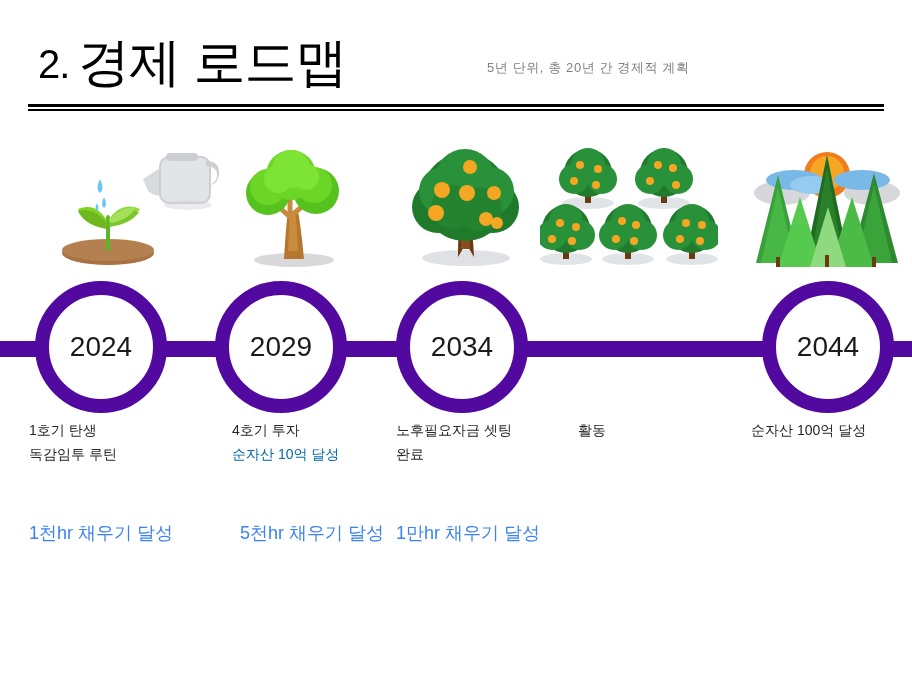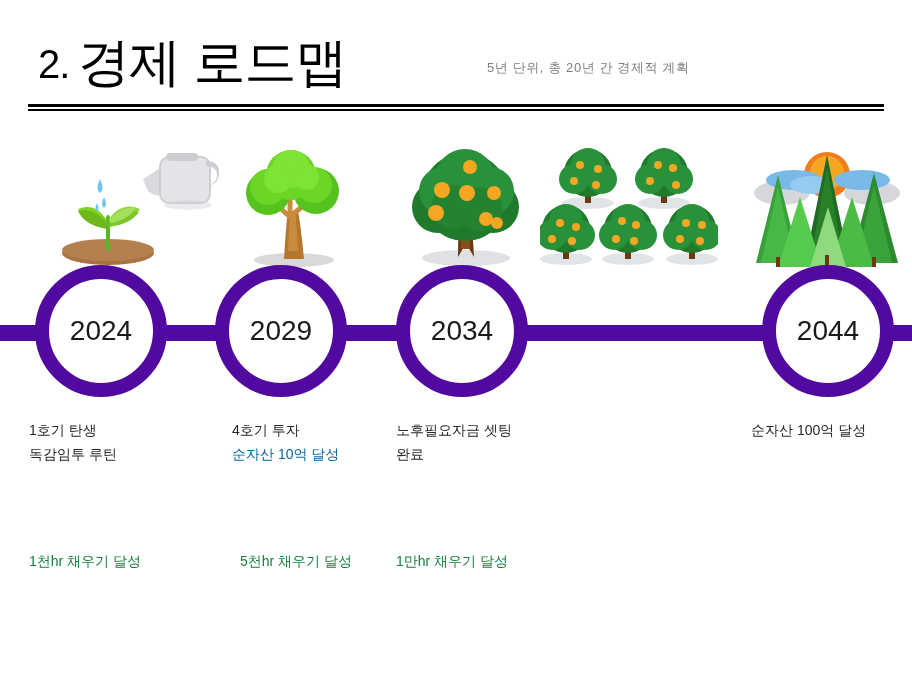--- a/index.html
+++ b/index.html
@@ -79,21 +79,21 @@
     left: 0; top: 5px;
     width: 100%;
     height: 2px;
     background: #000000;
   }
 
   
   #timeline {
     position: absolute;
     left: 0;
-    top: 259px;
+    top: 275px;
     width: 769px;
     height: 145px;
   }
   #timeline-bar {
     position: absolute;
     left: 0;
     top: 66px;
     width: 912px;
     height: 16px;
     background: #5209a0;
@@ -148,25 +148,24 @@
   .cap-line {
     font-size: 14px;
     color: #262626;
     line-height: 24px;
     white-space: nowrap;
   }
   .cap-line.highlight { color: #0369a1; }
   .cap-hours {
     position: absolute;
     top: 104px;
-    font-size: 14px;
-    color: #15803d;
+    font-size: 18px;
+    color: #3b82f6;
     line-height: 22px;
     white-space: nowrap;
-    margin-top: 28px;
   }
 </style>
 </head>
 <body>
 
 <div id="slide">
 
   <div id="header">
     <span id="title-number">2.</span>
     <span id="title-text">경제 로드맵</span>
@@ -375,20 +374,21 @@
       <div class="cap-hours" style="left:8px;">5천hr 채우기 달성</div>
     </div>
 
     <div class="caption-col" style="left:396px; width:165px;">
       <div class="cap-line">노후필요자금 셋팅</div>
       <div class="cap-line">완료</div>
       <div class="cap-hours" style="left:0;">1만hr 채우기 달성</div>
     </div>
 
     <div class="caption-col" style="left:578px; width:155px;">
+      <div class="cap-line">활동</div>
     </div>
 
     <div class="caption-col" style="left:751px; width:161px;">
       <div class="cap-line">순자산 100억 달성</div>
     </div>
 
   </div>
 
 </div>
 

